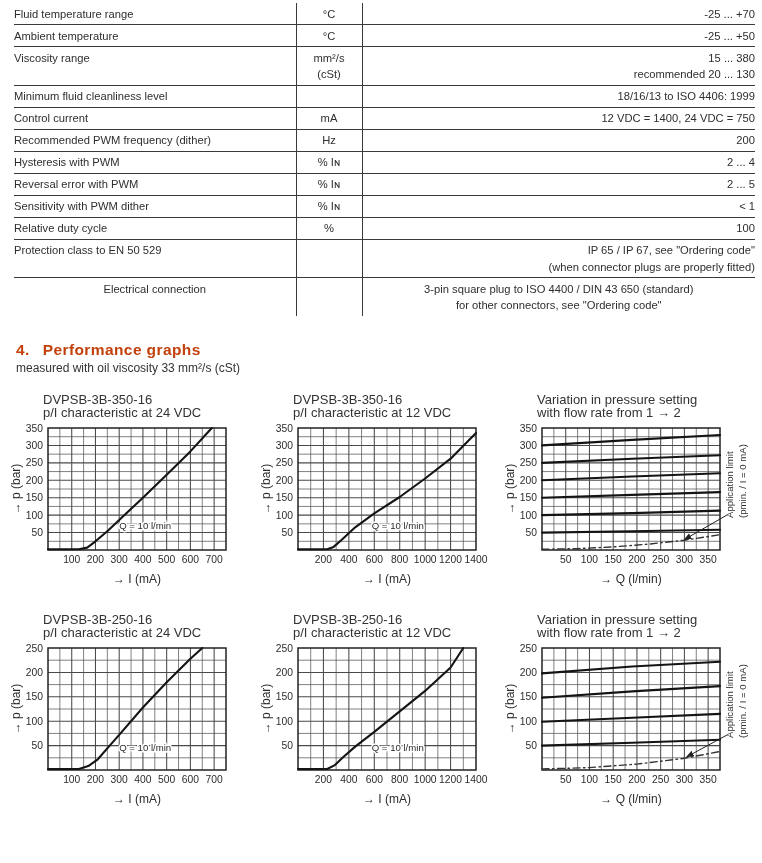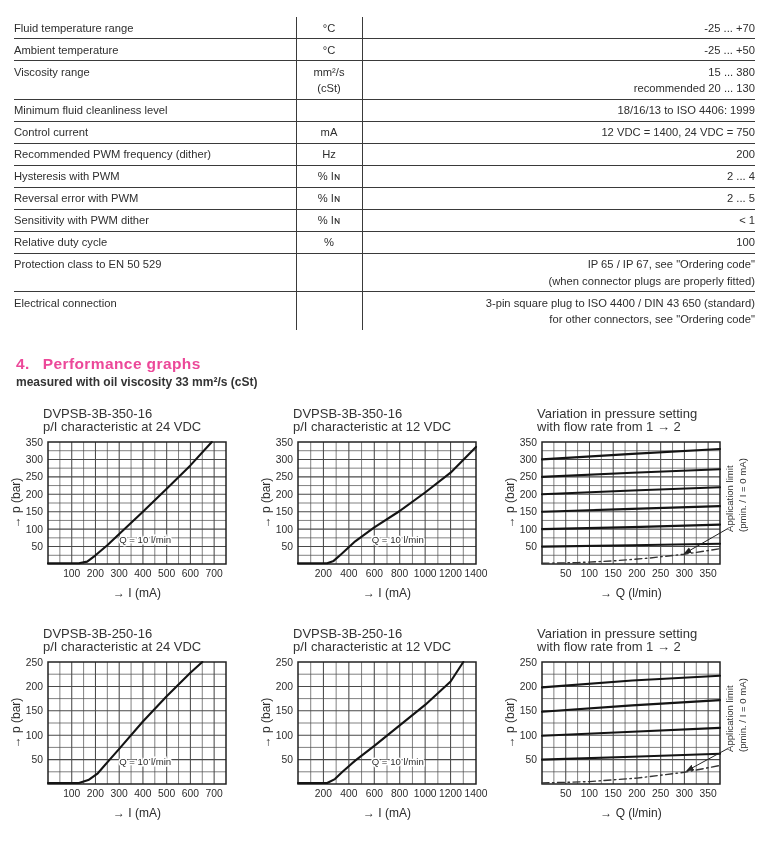--- a/index.html
+++ b/index.html
@@ -2,41 +2,41 @@
 <html><head>
 <meta charset="utf-8">
 <style>
   html,body{margin:0;padding:0;background:#ffffff;}
   body{
     width:762px;height:863px;overflow:hidden;
     font-family:"Liberation Sans","DejaVu Sans",sans-serif;
     color:#2e2e2e;
     -webkit-font-smoothing:antialiased;
   }
-  .page{width:640px;height:863px;position:relative;padding-top:17px;box-sizing:border-box;}
+  .page{width:640px;height:863px;position:relative;padding-top:3px;box-sizing:border-box;}
 
   
   table.spec-table{
     border-collapse:collapse;table-layout:fixed;
     margin-left:14px;width:741px;
     font-size:11.2px;
   }
   table.spec-table td{
     padding:2.5px 0 2px 0;line-height:16.5px;vertical-align:top;
     border-bottom:1.4px solid #3a3a3a;
   }
-  table.spec-table tr.last td{border-bottom:none;}
+  table.spec-table tr.last td{border-bottom:none;text-align:center;}
   td.c-label{padding-left:10px;text-align:left;}
   td.c-unit{text-align:center;border-left:1.3px solid #3a3a3a;border-right:1.3px solid #3a3a3a;}
   td.c-value{text-align:right;padding-right:5px;}
 
   
-  .section-heading{margin:25px 0 2px 16px;font-size:15.5px;font-weight:bold;color:#ec4899;letter-spacing:0.4px;}
+  .section-heading{margin:25px 0 2px 16px;font-size:15.5px;font-weight:bold;color:#c2410c;letter-spacing:0.4px;}
   .section-heading .num{margin-right:13px;}
-  .section-subtitle{margin:1px 0 0 16px;font-size:12px;color:#333;font-weight:bold;}
+  .section-subtitle{margin:1px 0 0 16px;font-size:12px;color:#333;}
 
   
   .charts-grid{
     margin:18px 6px 0 10px;
     display:grid;grid-template-columns:250px 244px 252px;
     row-gap:13px;
   }
   .chart{width:247px;}
   .chart-title{margin:0 0 2px 33px;font-size:13px;line-height:13.5px;color:#333;}
   svg.chart-svg{display:block;}

